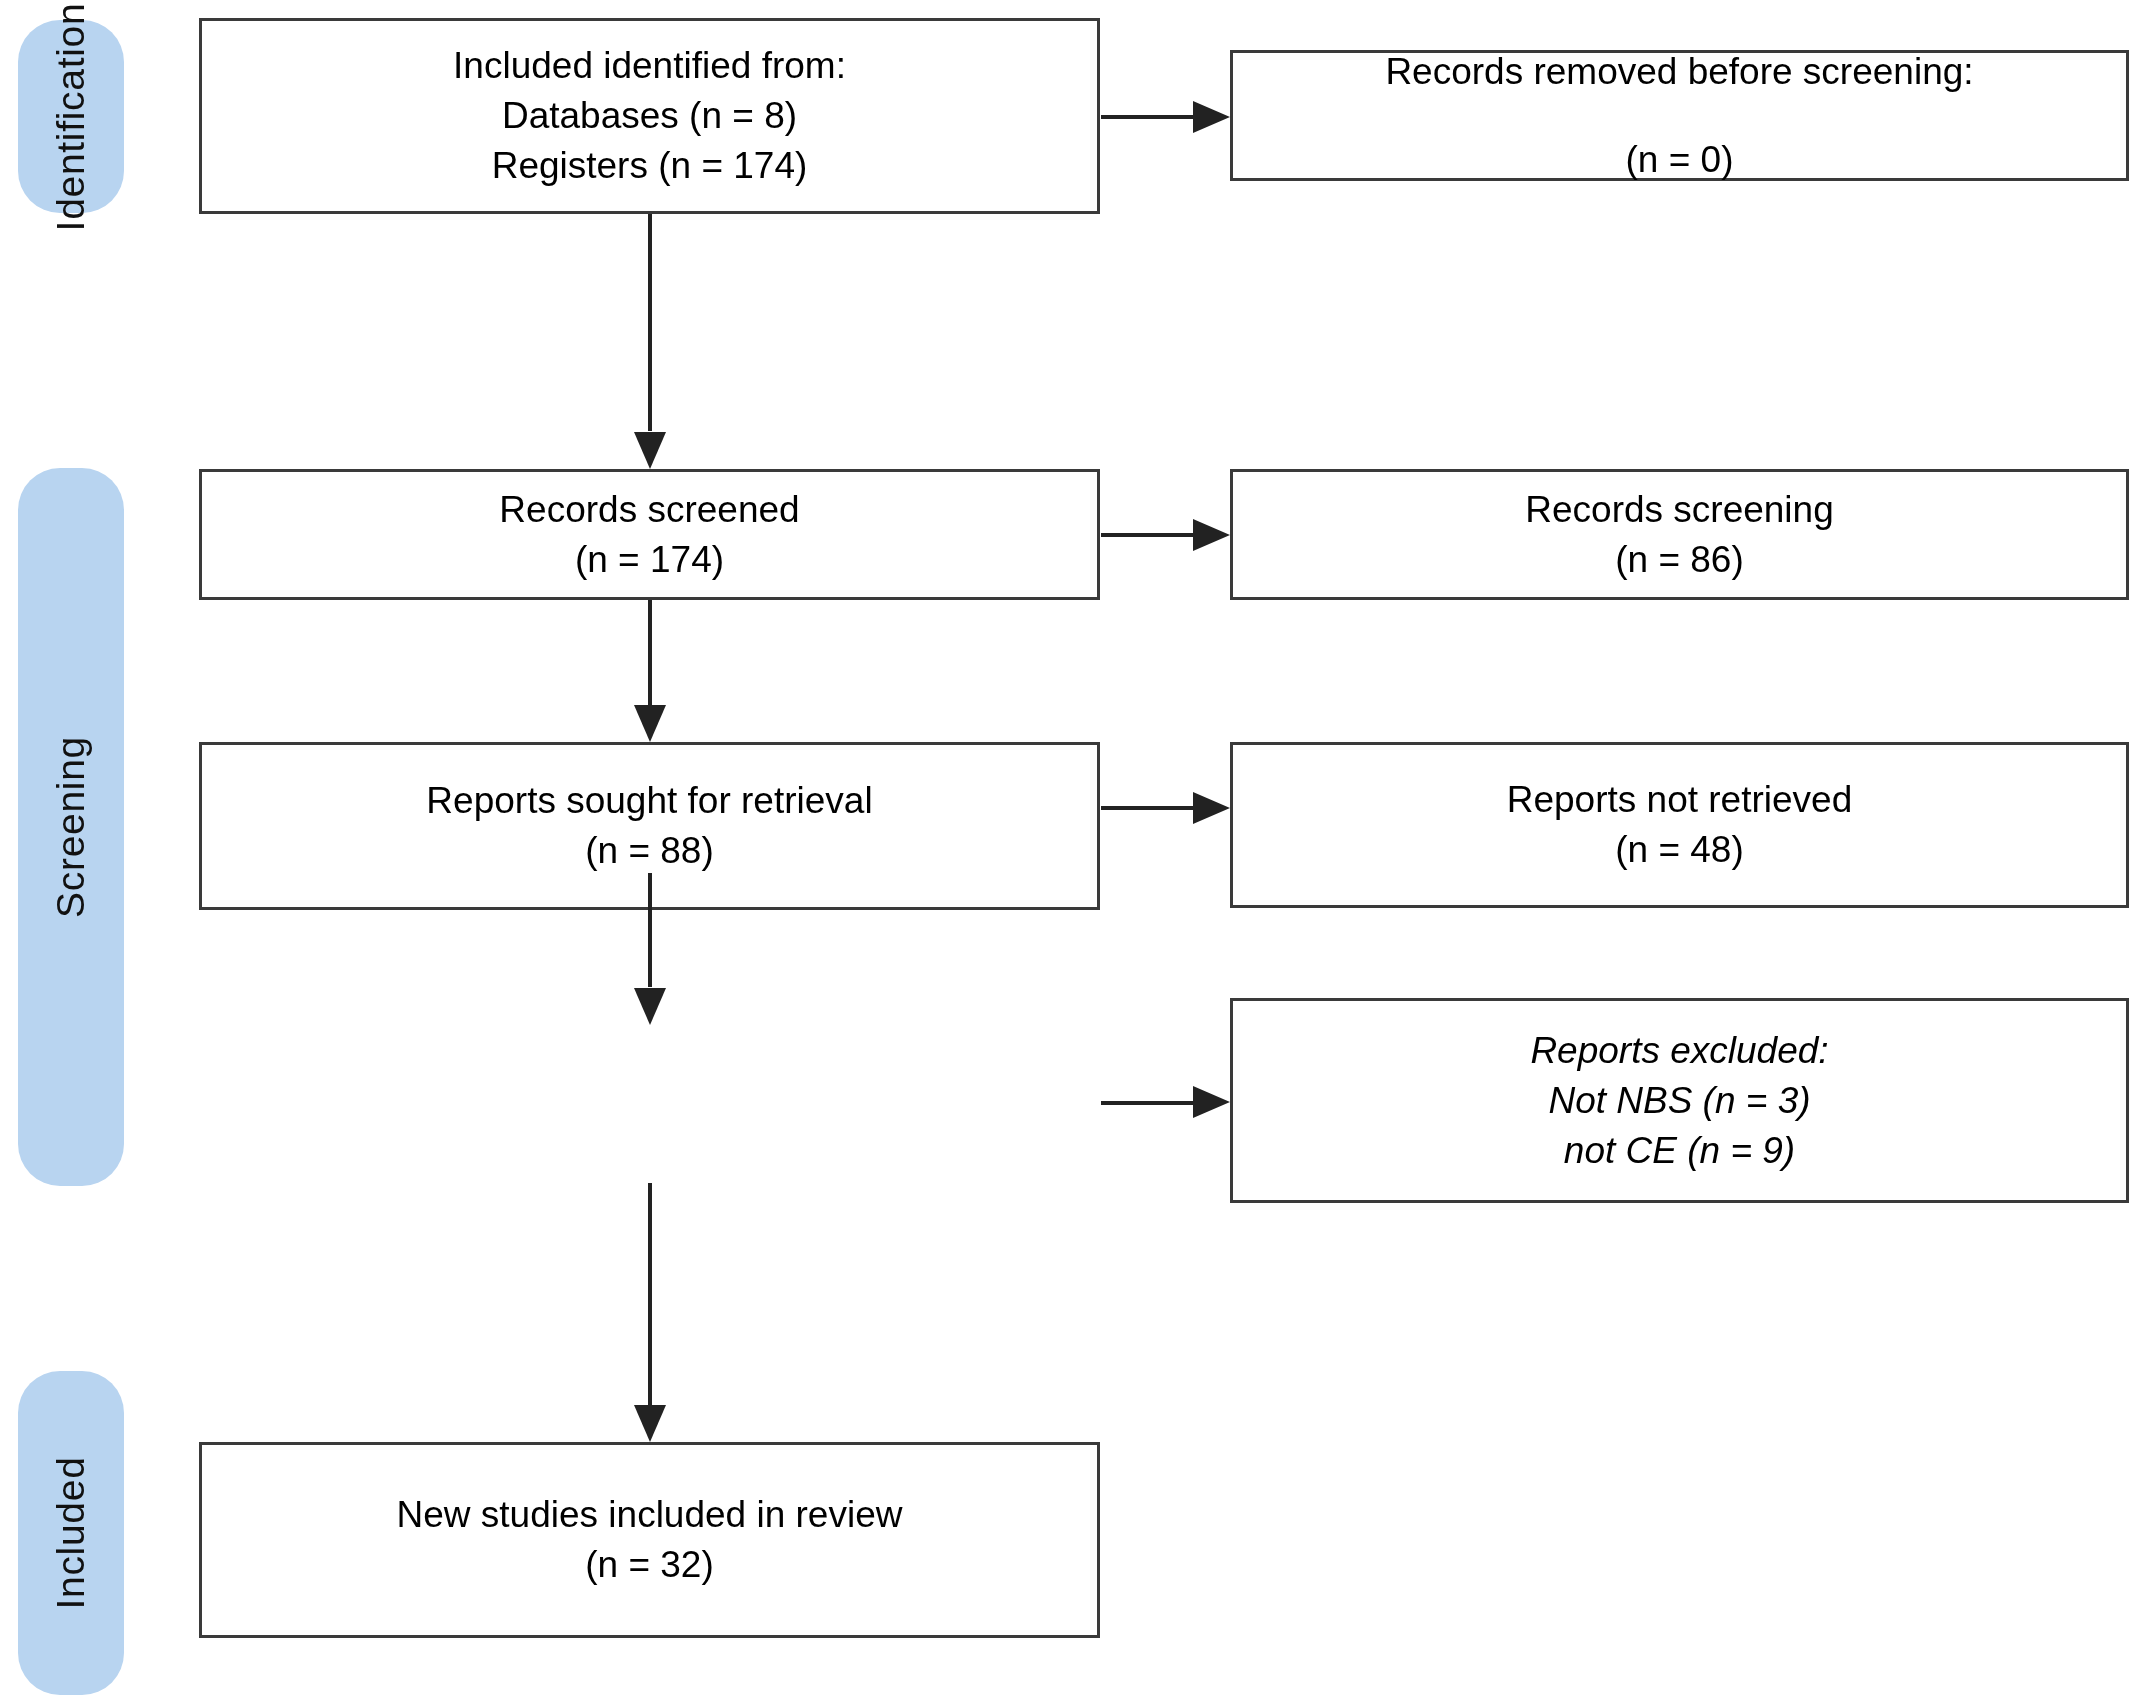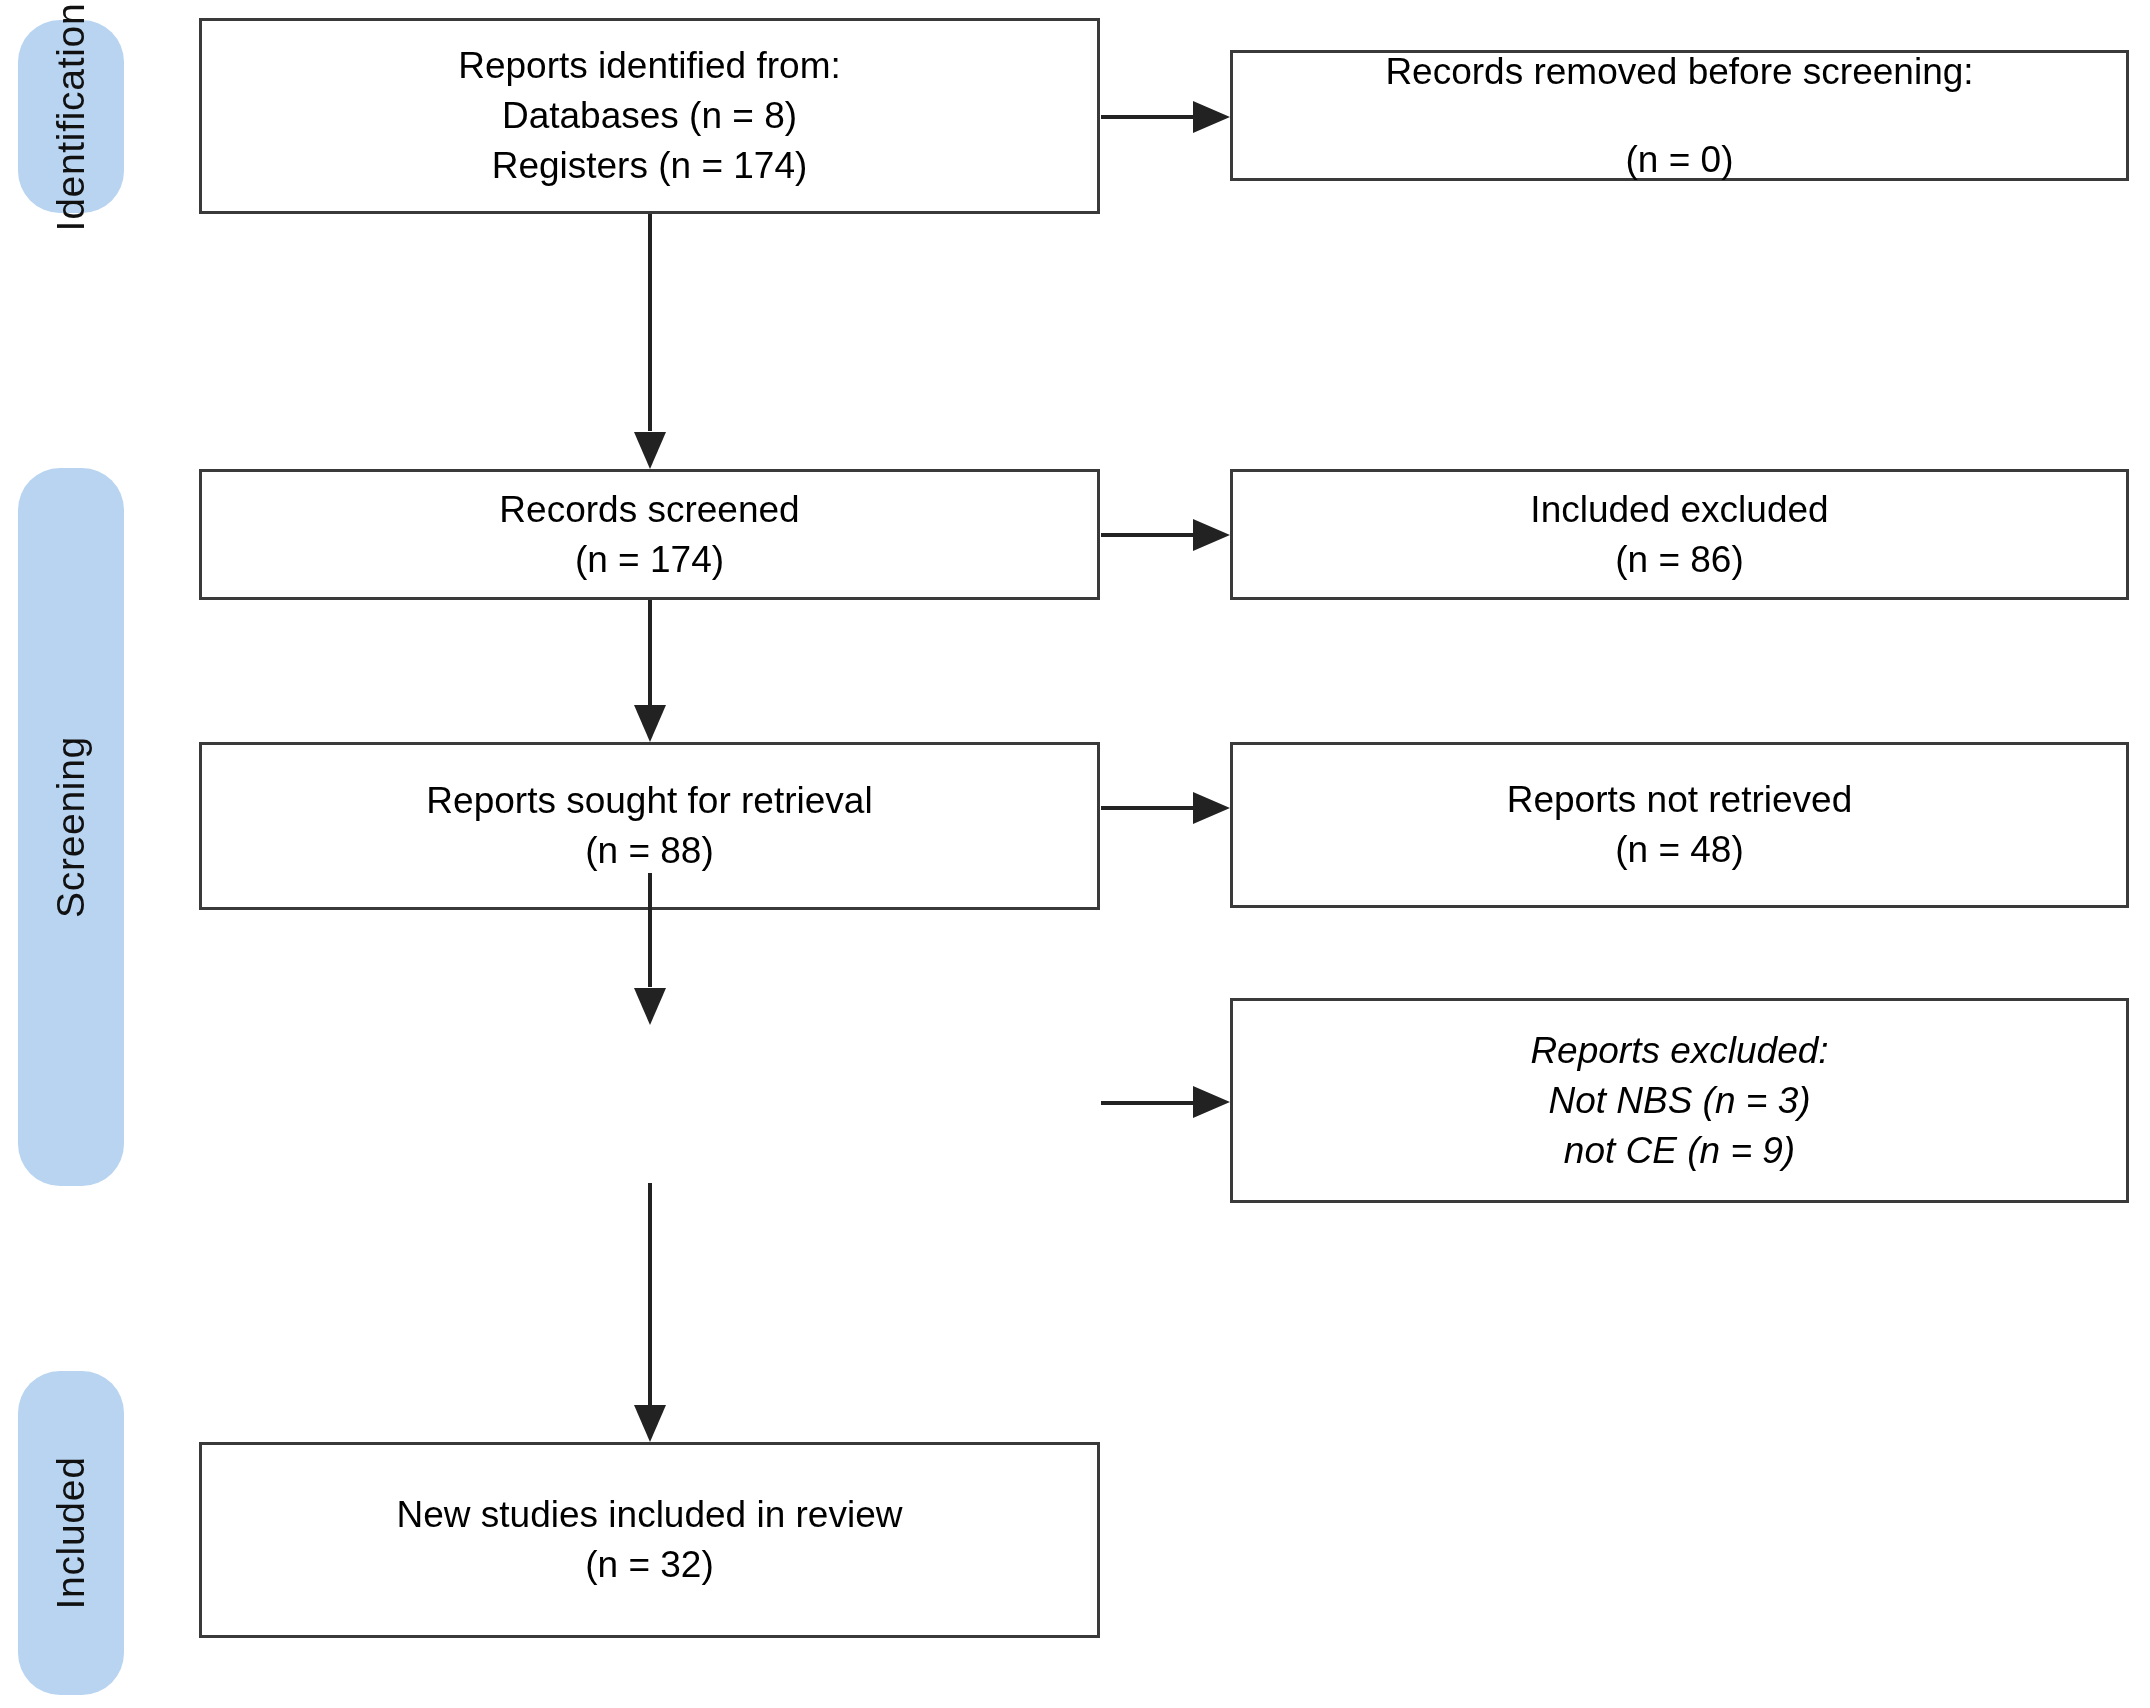--- a/index.html
+++ b/index.html
@@ -104,21 +104,21 @@
     <span class="stage-text">Identification</span>
   </div>
   <div class="stage" id="stage-screening">
     <span class="stage-text">Screening</span>
   </div>
   <div class="stage" id="stage-included">
     <span class="stage-text">Included</span>
   </div>
 
   <div class="box" id="box-identified">
-    <div>Reports identified from:</div>
+    <div>Included identified from:</div>
     <div>Databases (n = 8)</div>
     <div>Registers (n = 174)</div>
   </div>
 
   <div class="box" id="box-screened">
     <div>Records screened</div>
     <div>(n = 174)</div>
   </div>
 
   <div class="box" id="box-sought">
@@ -131,21 +131,21 @@
     <div>New studies included in review</div>
     <div>(n = 32)</div>
   </div>
 
   <div class="box" id="box-removed">
     <div>Records removed before screening:</div>
     <div>(n = 0)</div>
   </div>
 
   <div class="box" id="box-excluded">
-    <div>Included excluded</div>
+    <div>Records screening</div>
     <div>(n = 86)</div>
   </div>
 
   <div class="box" id="box-not-retrieved">
     <div>Reports not retrieved</div>
     <div>(n = 48)</div>
   </div>
 
   <div class="box" id="box-reports-excluded">
     <div>Reports excluded:</div>

